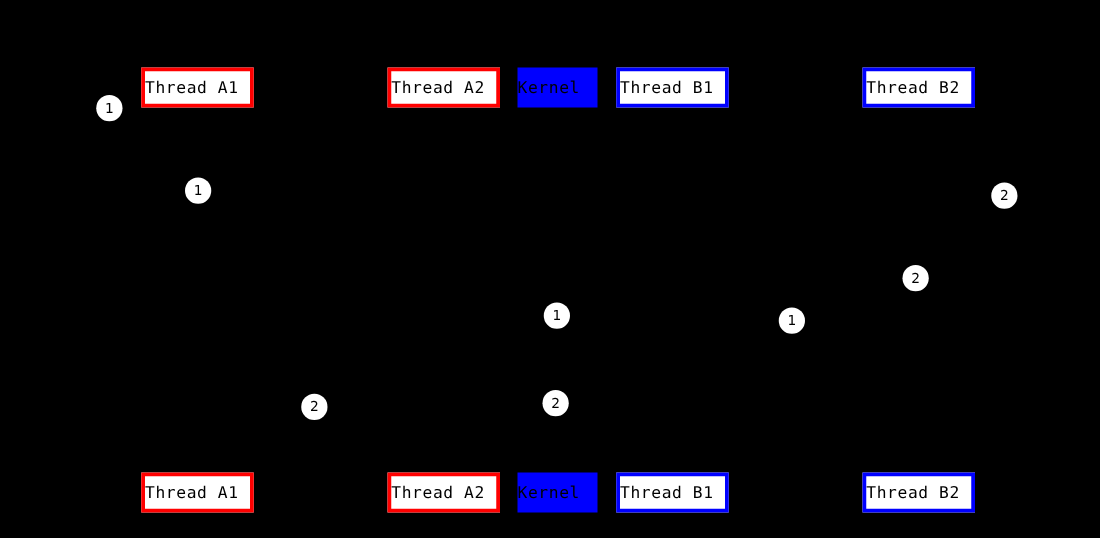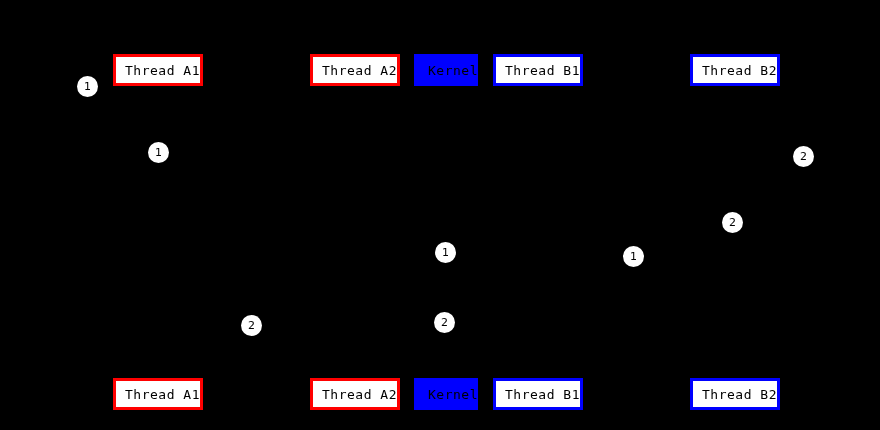--- a/index.html
+++ b/index.html
@@ -15,21 +15,21 @@
     overflow: hidden;
     font-family: "DejaVu Sans Mono", "Liberation Mono", monospace;
   }
 
   
   .participant {
     position: absolute;
     box-sizing: border-box;
     display: flex;
     align-items: center;
-    justify-content: flex-end;
+    justify-content: flex-start;
     height: 32px;
     font-size: 13px;
     letter-spacing: 0.5px;
     white-space: nowrap;
     line-height: 1;
   }
   .participant.outlined {
     background: #ffffff;
     color: #000000;
     border-width: 3px;

